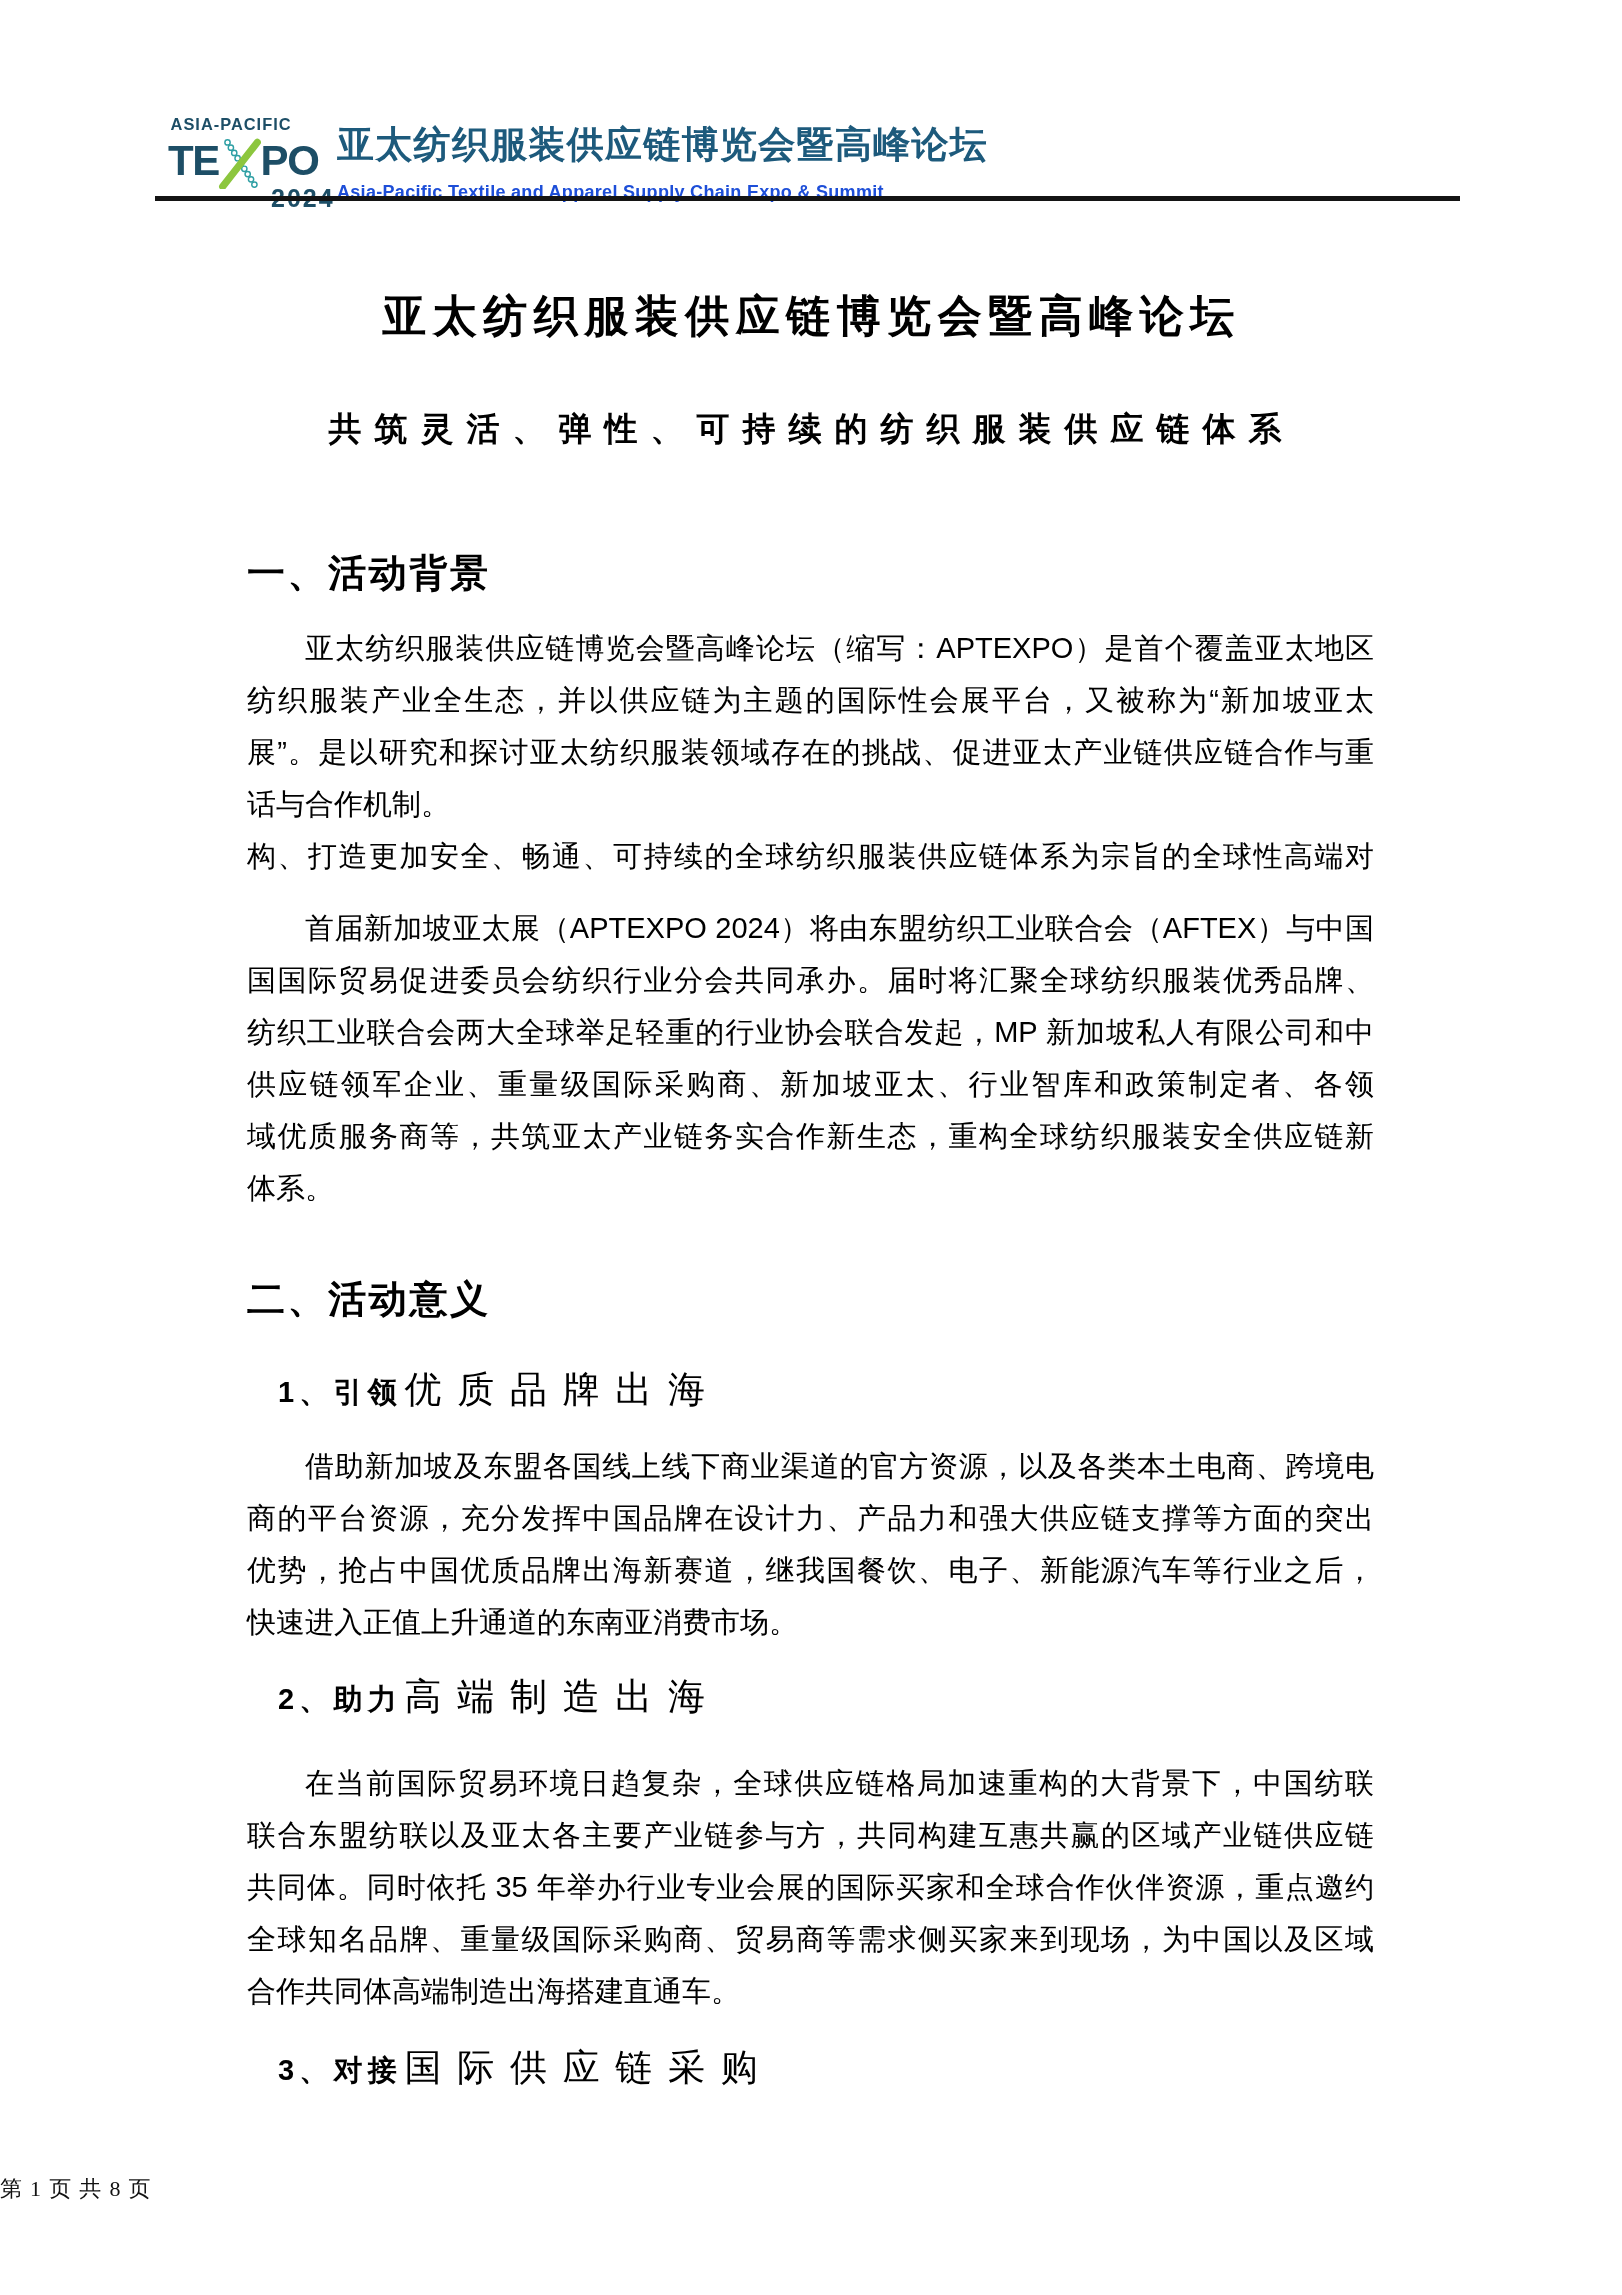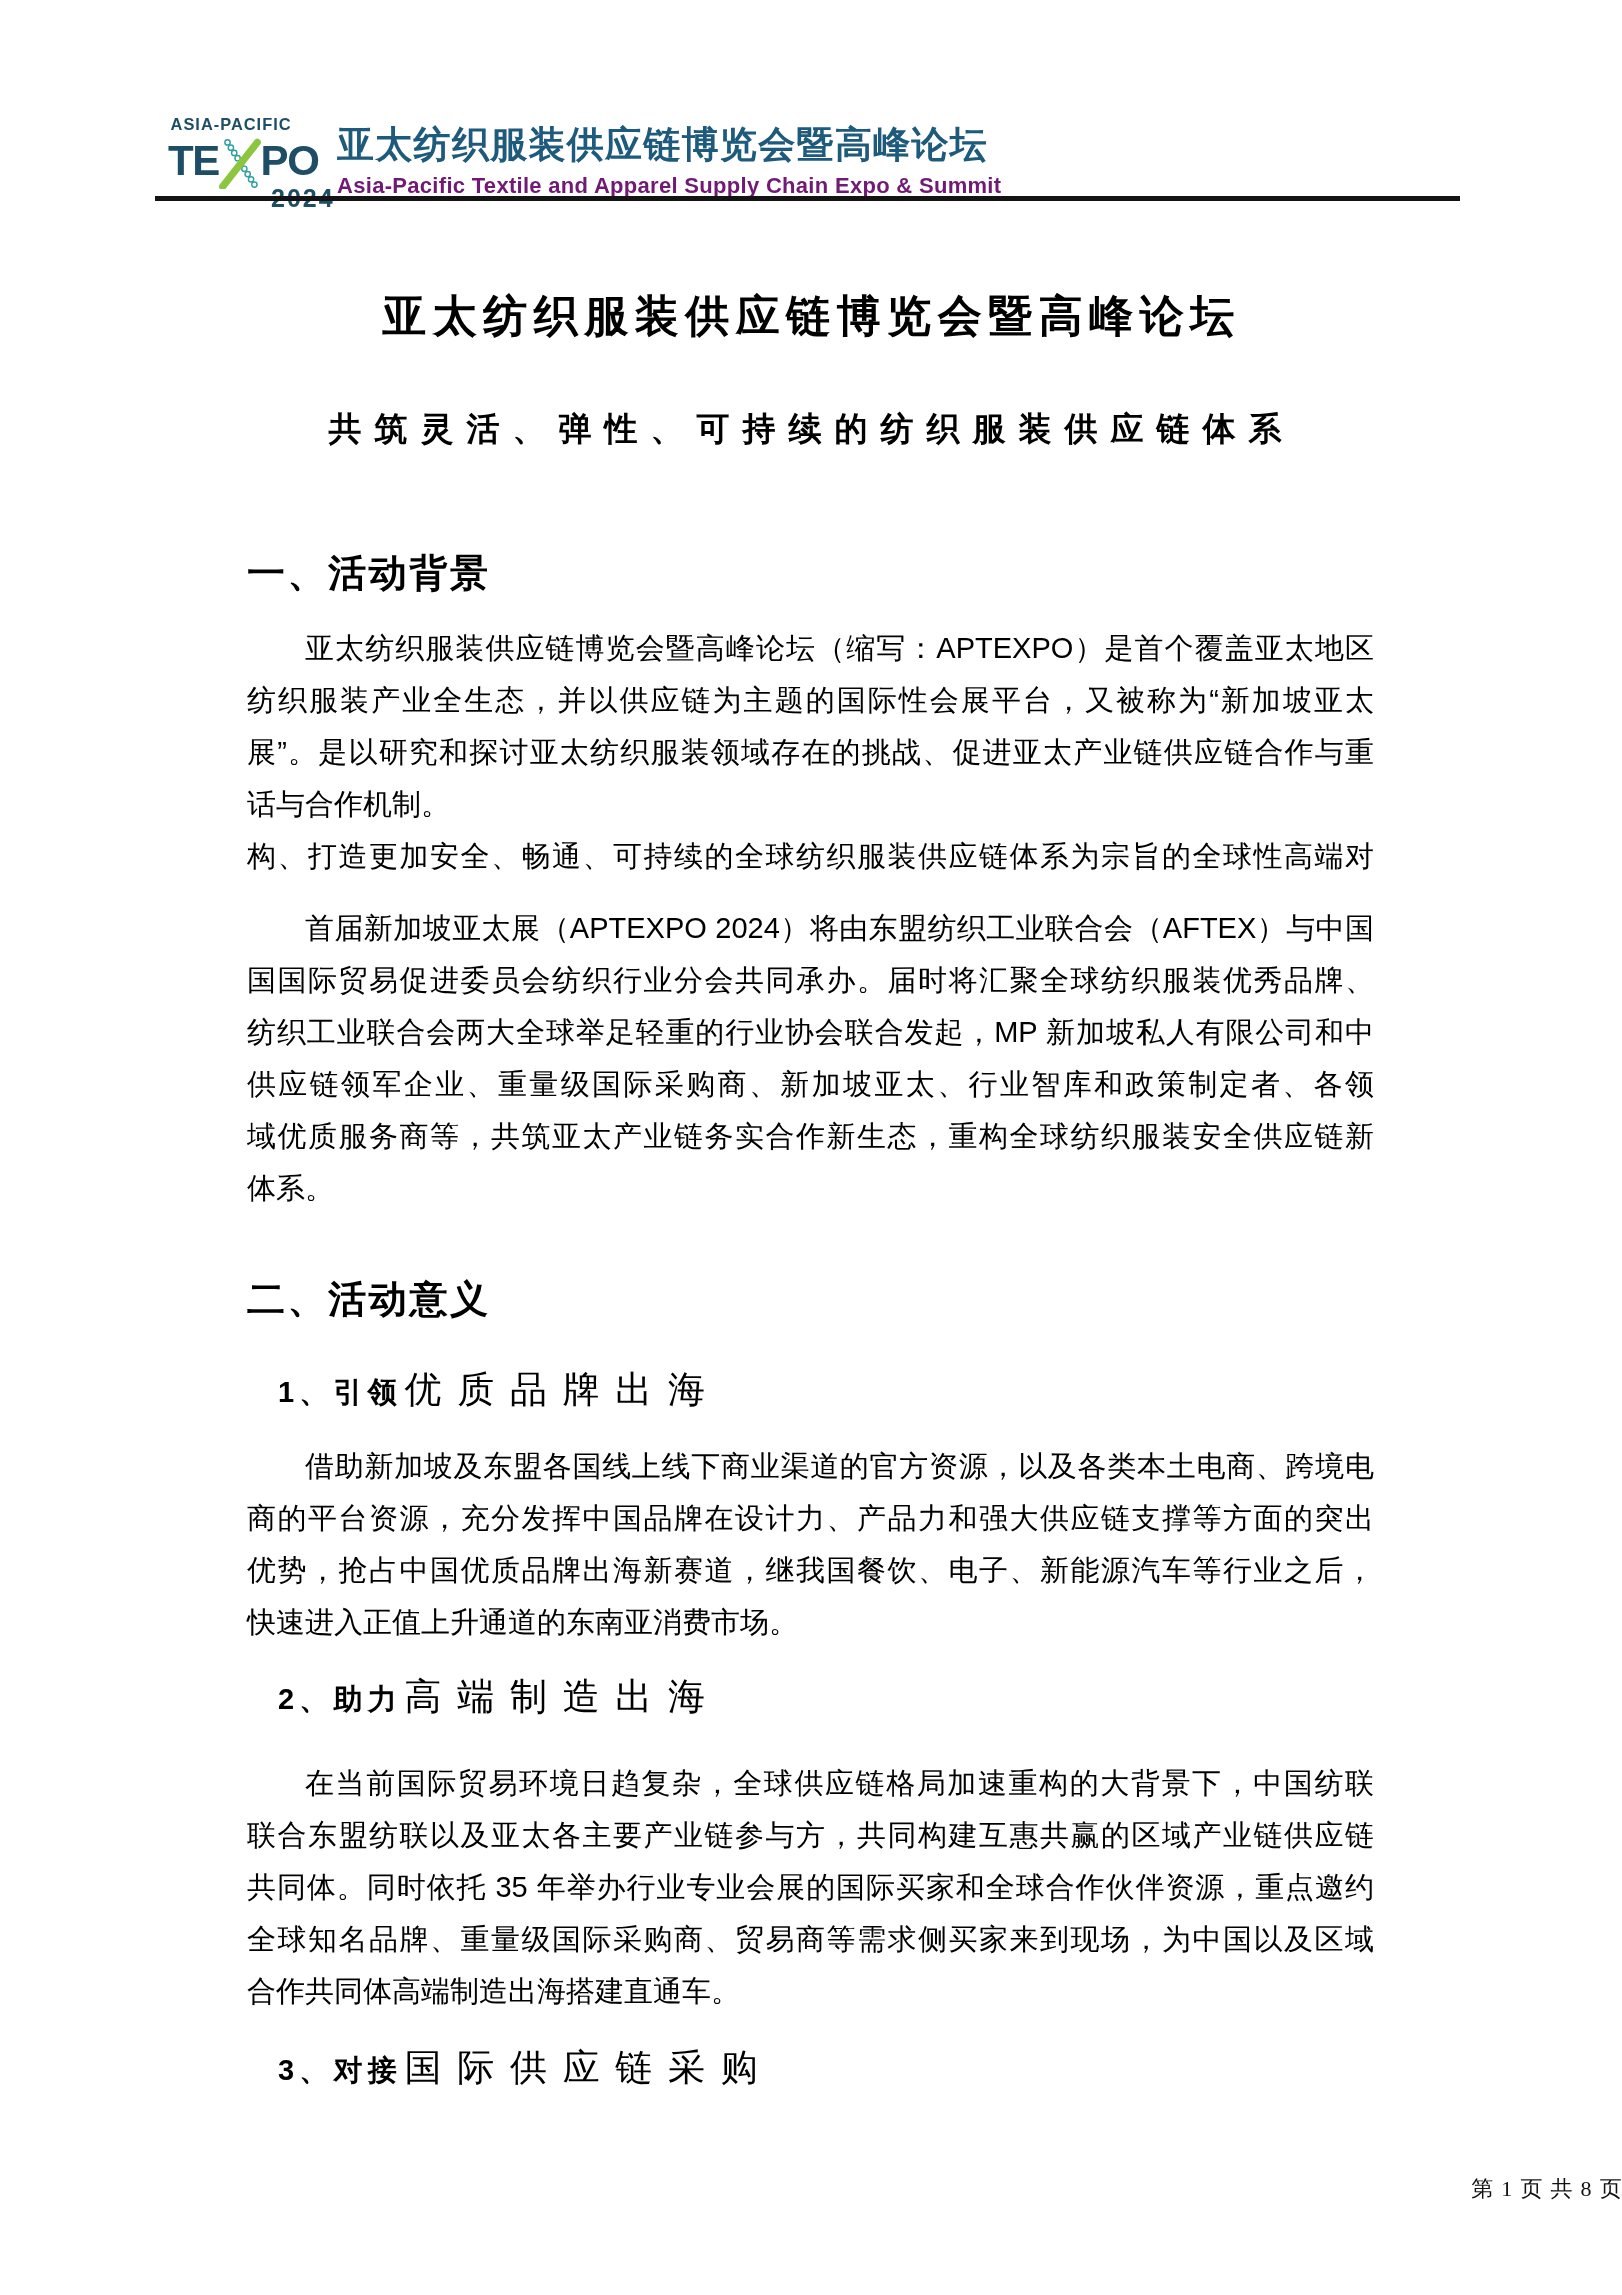--- a/index.html
+++ b/index.html
@@ -22,21 +22,21 @@
   .logo-word .wm{
     font-size:42px;font-weight:800;letter-spacing:-1.3px;color:#1d4e66;line-height:43px;
   }
   .xmark{width:48px;height:51px;margin:0 -3.3px;position:relative;top:2.6px;}
   .logo-year{
     margin-left:103px;margin-top:-2.6px;
     font-size:25px;font-weight:800;letter-spacing:2px;color:#1d4e66;
   }
   .head-titles{position:absolute;left:337px;top:124px;width:1152px;}
   .head-zh{font-size:37px;font-weight:700;letter-spacing:1.3px;color:#1d5a7c;line-height:41px;}
-  .head-en{font-size:22px;font-weight:700;color:#701a75;margin-top:8px;letter-spacing:0.3px;}
+  .head-en{font-size:18px;font-weight:700;color:#1d4ed8;margin-top:17px;letter-spacing:0.3px;}
   .rule{position:absolute;left:155px;top:196px;width:1305px;height:4.6px;background:#141414;}
 
   
   .content{position:absolute;inset:0;}
   .blk{position:absolute;left:247px;width:1127px;}
   .blk.title{
     left:0;width:1623px;text-align:center;
     font-size:44px;font-weight:700;letter-spacing:6.5px;line-height:56px;
   }
   .blk.subtitle{
@@ -49,21 +49,21 @@
   .h2m{font-size:37px;font-weight:400;letter-spacing:15.7px;margin-left:2.6px;white-space:nowrap;}
   .line{
     height:52px;line-height:52px;font-size:29px;
     text-align:justify;text-align-last:justify;
   }
   .line.first{text-indent:58px;}
   .line.last{text-align-last:left;}
 
   
   .page-num{
-    position:absolute;top:2174px;left:0;width:1623px;text-align:right;
+    position:absolute;top:2174px;left:0;width:1623px;text-align:left;
     font-family:"Liberation Serif","DejaVu Serif",serif;
     font-size:22px;color:#111;letter-spacing:1.3px;
   }
 </style>
 </head>
 <body>
 
 <div class="page">
 
   <header class="letterhead">

